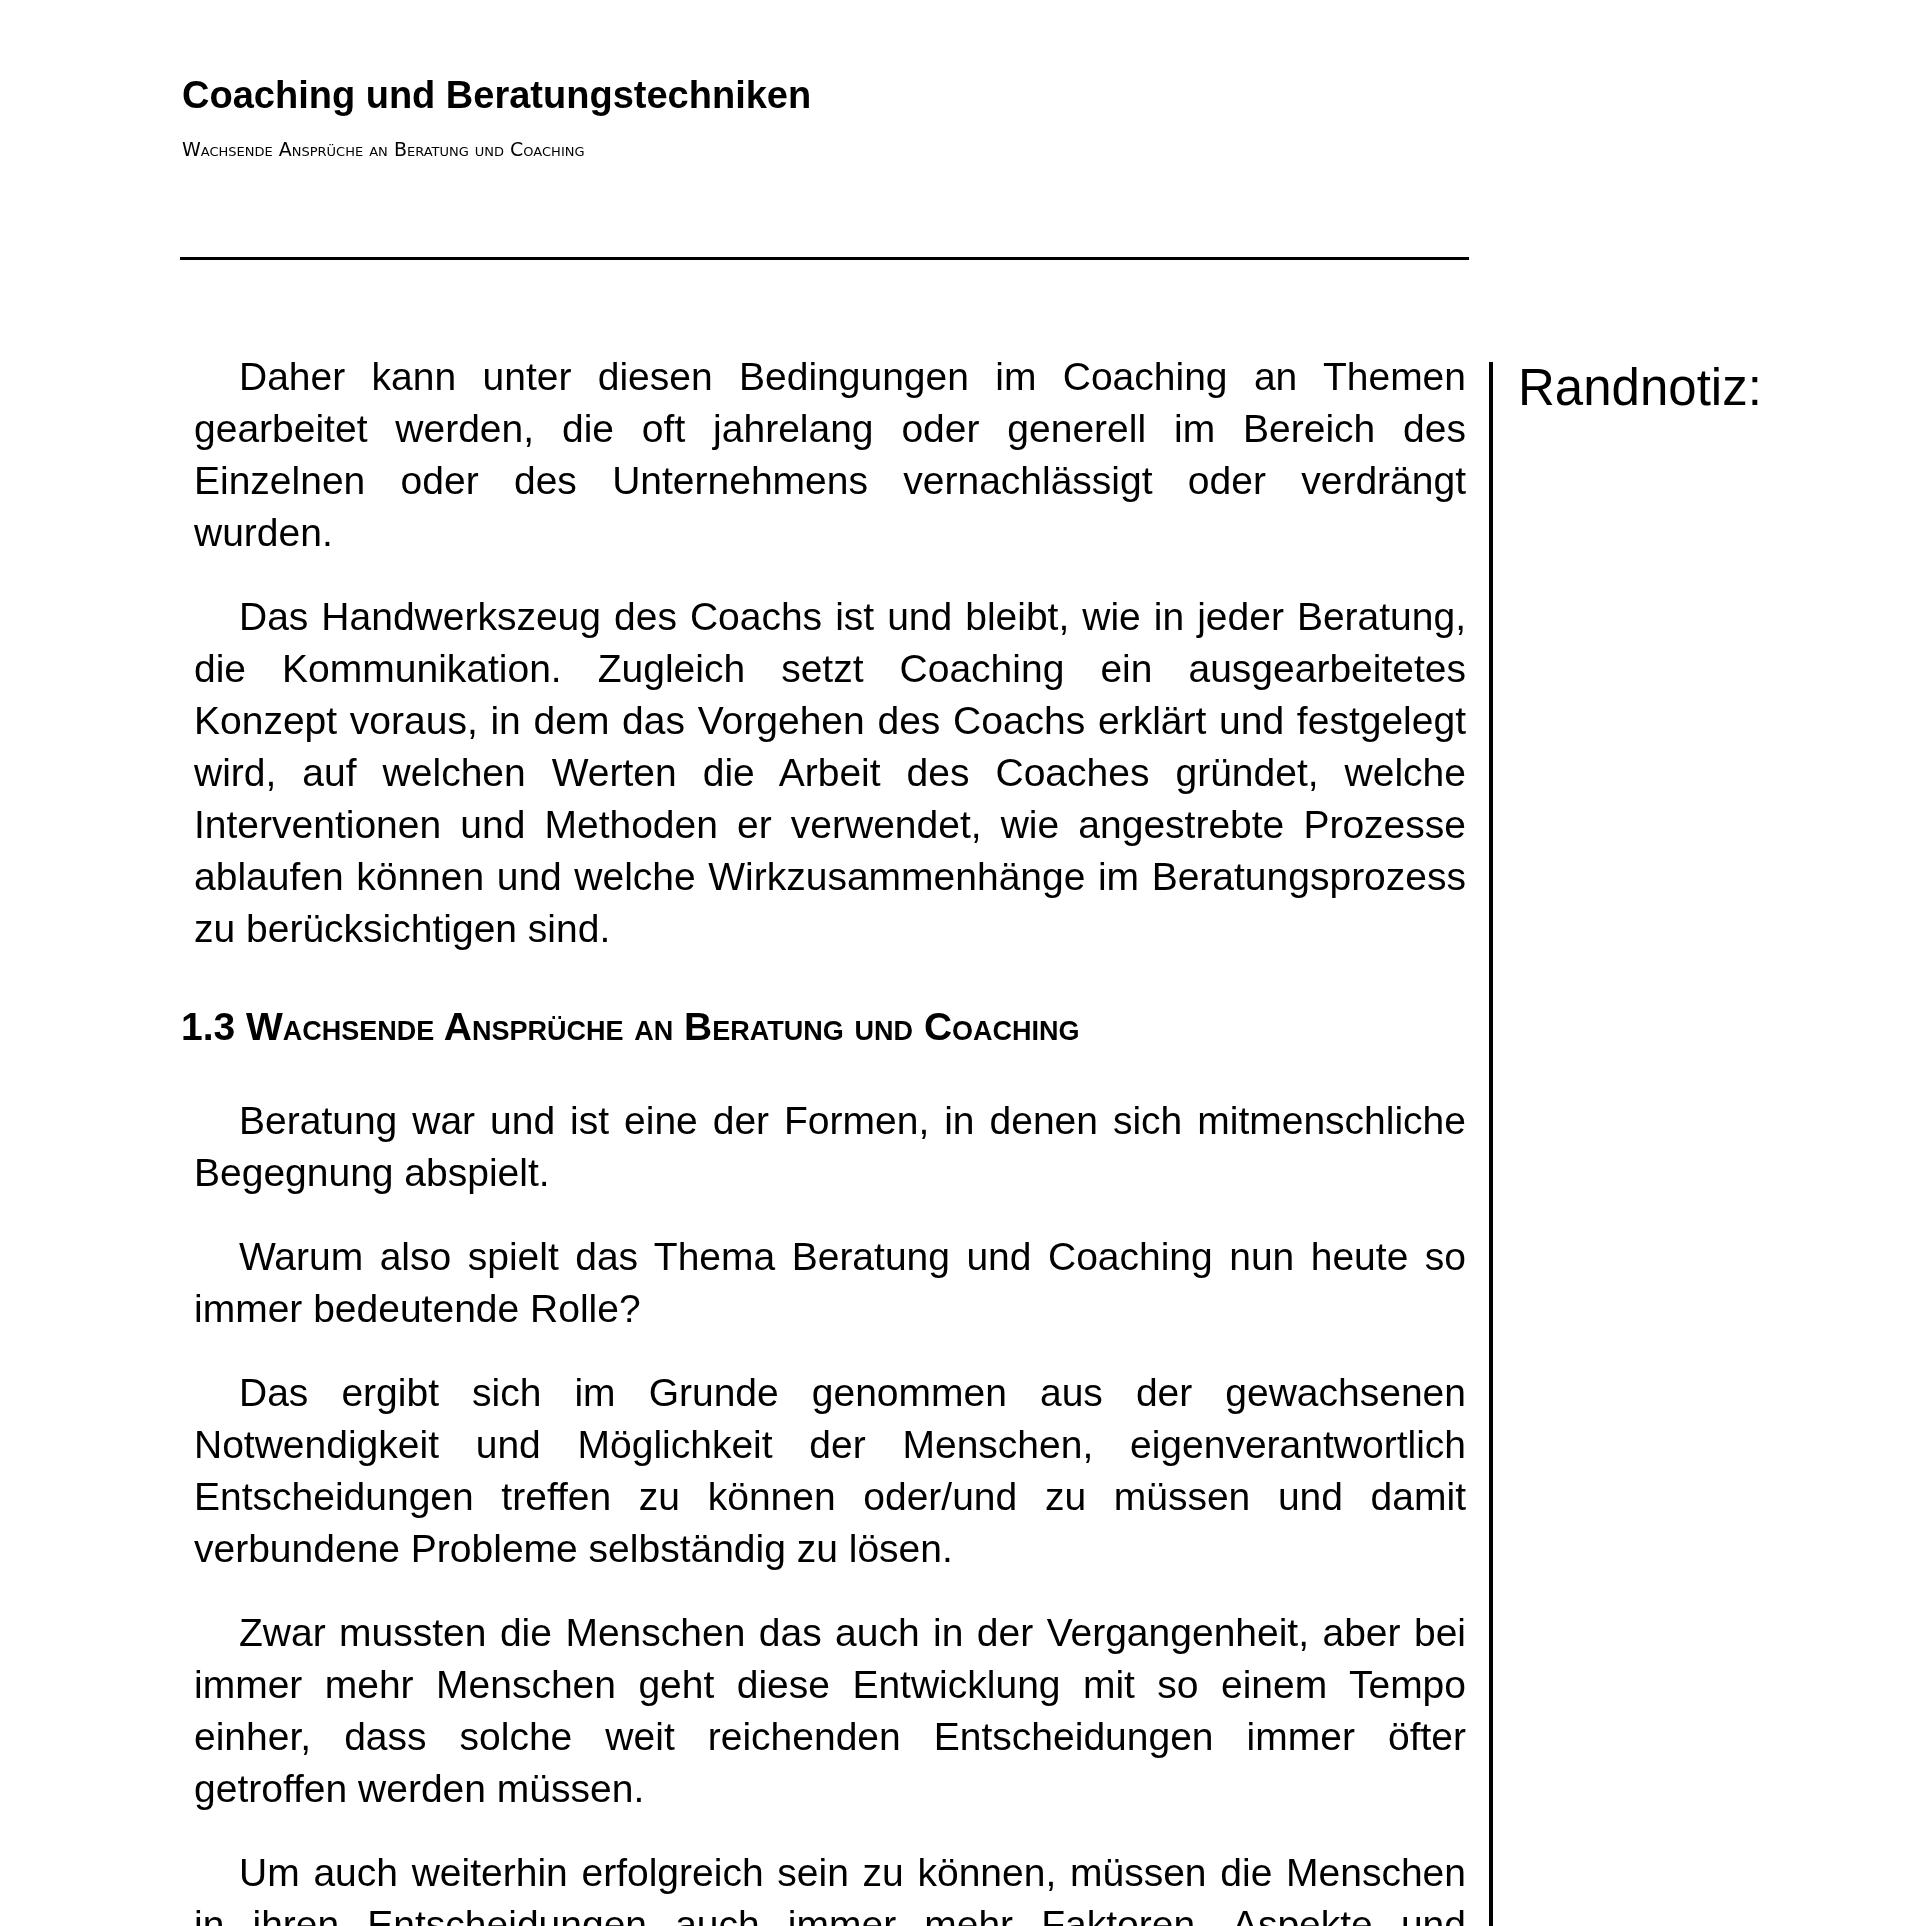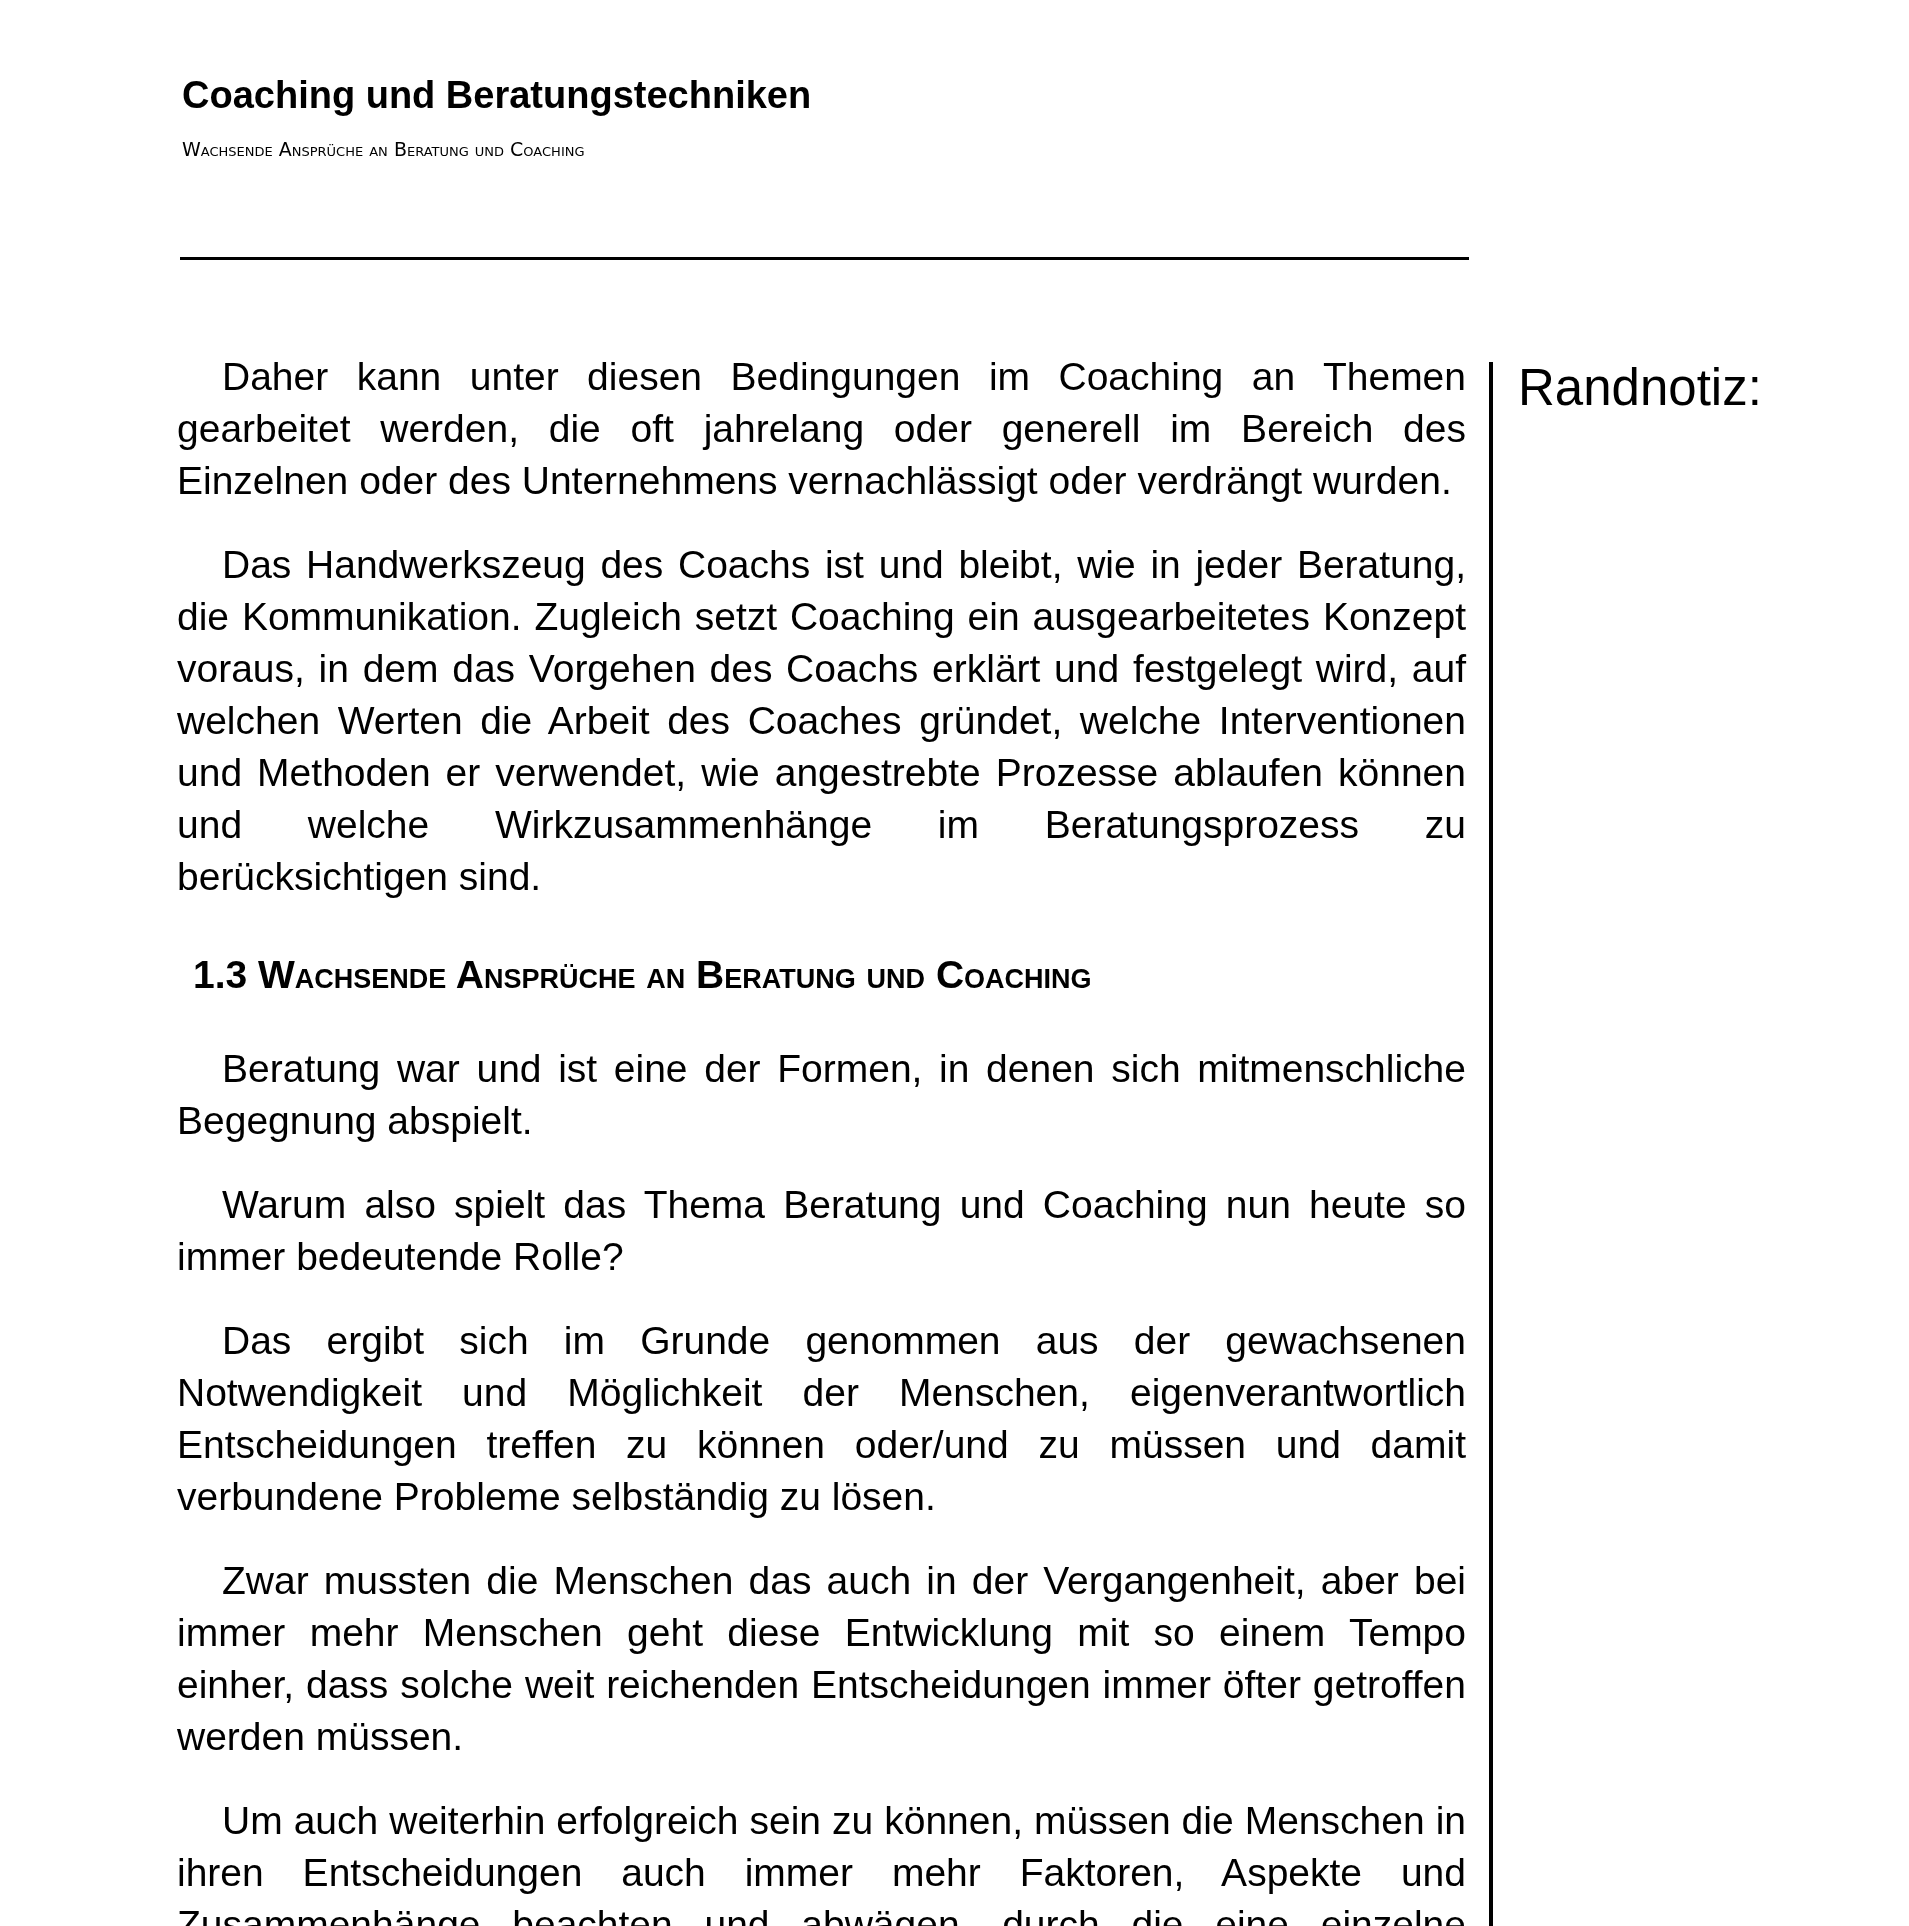--- a/index.html
+++ b/index.html
@@ -3,22 +3,22 @@
 <meta charset="utf-8">
 <style>
   html, body { margin: 0; padding: 0; background: #ffffff; }
   body { width: 1910px; height: 2703px; position: relative; overflow: hidden; color: #000; font-family: "Liberation Sans", sans-serif; }
   .doc-title { position: absolute; left: 182px; top: 34px; font-size: 38px; font-weight: bold; letter-spacing: 0; margin-top: 40px; }
   .running-header { position: absolute; left: 182px; top: 138px; font-size: 19px; font-family: "DejaVu Sans", sans-serif; font-variant: small-caps; letter-spacing: 0; }
   .header-rule { position: absolute; left: 180px; top: 257px; width: 1289px; height: 3.1px; background: #000; }
   .margin-rule { position: absolute; left: 1489px; top: 362px; width: 3.5px; height: 2242px; background: #000; }
   .margin-note { position: absolute; left: 1518px; top: 358px; font-size: 51px; }
   .content { position: absolute; left: 177px; top: 351px; width: 1289px; font-size: 39px; line-height: 52px; text-align: justify; hyphens: manual; }
-  .content p { margin: 0 0 32px 0; text-indent: 45px; }
-  .content h2 { margin: 46px 0 42px 16px; font-size: 39px; font-weight: bold; font-variant: small-caps; line-height: 52px; text-indent: 0; text-align: left; }
+  .content p { margin: 0 0 32px 17px; text-indent: 45px; }
+  .content h2 { margin: 46px 0 42px 4px; font-size: 39px; font-weight: bold; font-variant: small-caps; line-height: 52px; text-indent: 0; text-align: left; }
 </style>
 </head>
 <body>
 
 <div class="doc-title">Coaching und Beratungstechniken</div>
 <div class="running-header">Wachsende Ansprüche an Beratung und Coaching</div>
 <div class="header-rule"></div>
 
 <div class="margin-rule"></div>
 <div class="margin-note">Randnotiz:</div>

